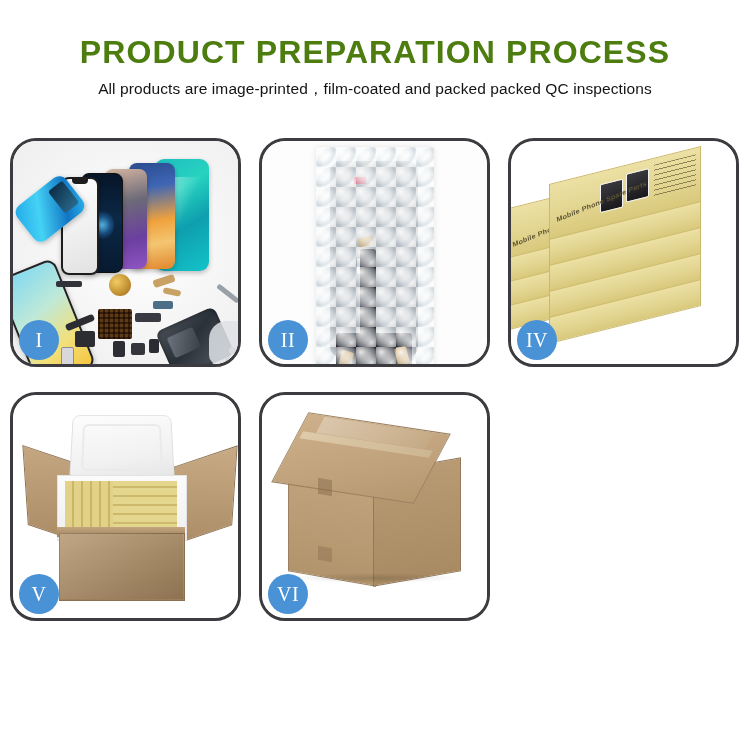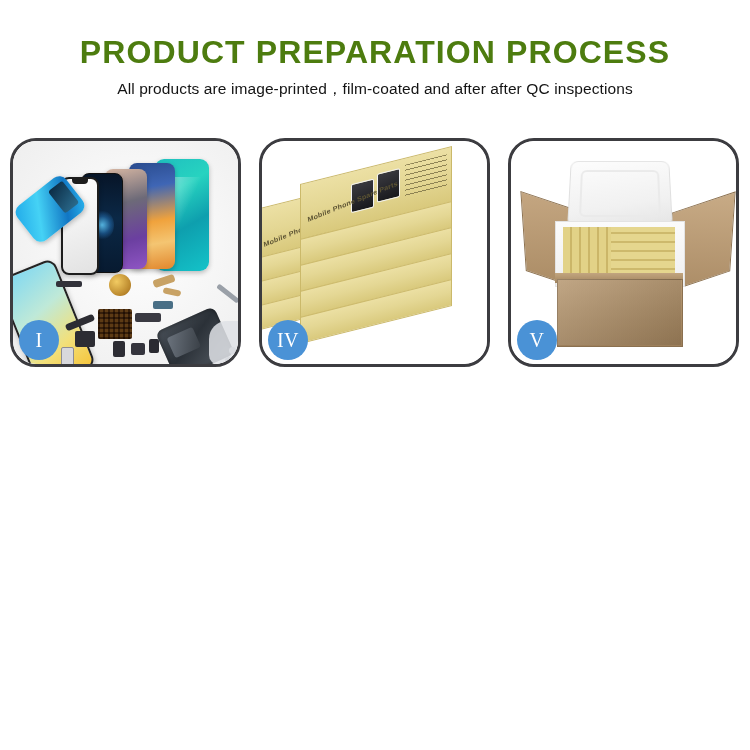--- a/index.html
+++ b/index.html
@@ -406,21 +406,21 @@
   .c6-shadow {
     position:absolute; left:26px; top:178px; width:172px; height:10px;
     background:radial-gradient(ellipse at 50% 50%, rgba(0,0,0,.14), rgba(0,0,0,0) 70%);
   }
 </style>
 </head>
 <body>
 
 <div class="header">
   <div class="title">PRODUCT PREPARATION PROCESS</div>
-  <div class="subtitle">All products are image-printed，film-coated and after after QC inspections</div>
+  <div class="subtitle">All products are image-printed，film-coated and packed packed QC inspections</div>
 </div>
 
 <div class="grid">
 
   <div class="panel">
     <div class="panel-inner">
       <div class="p1-bg"></div>
       <div class="ph ph-teal"></div>
       <div class="ph ph-orange"></div>
       <div class="ph ph-purple"></div>
@@ -443,20 +443,38 @@
       <div class="part part-tray"></div>
       <div class="part part-phoneback"></div>
       <div class="part part-screw1"></div>
       <div class="part part-screw2"></div>
       <div class="part part-tool"></div>
       <div class="part part-hand"></div>
     </div>
     <div class="badge">I</div>
   </div>
 
+  <div class="panel">
+    <div class="panel-inner">
+      <div class="p2-bg"></div>
+      <div class="bubble-pack">
+        <div class="lcd">
+          <div class="pink-label"></div>
+          <div class="lcd-gold1"></div>
+          <div class="lcd-chip"></div>
+          <div class="lcd-flex"></div>
+          <div class="lcd-bottom"></div>
+          <div class="lcd-gold2"></div>
+          <div class="lcd-gold3"></div>
+        </div>
+        <div class="bubbles"></div>
+      </div>
+    </div>
+    <div class="badge">II</div>
+  </div>
 
 
   <div class="panel">
     <div class="panel-inner">
       <div class="p4-bg"></div>
       <div class="stack">
         <div class="ybox ybox-l4"></div>
         <div class="ybox ybox-l3"></div>
         <div class="ybox ybox-l2"></div>
         <div class="ybox ybox-l1">
@@ -495,14 +513,28 @@
         <div class="c5-slabs-left"></div>
         <div class="c5-slabs-right"></div>
       </div>
       <div class="c5-rim"></div>
       <div class="c5-body"></div>
       <div class="c5-bodyfront"></div>
     </div>
     <div class="badge">V</div>
   </div>
 
+  <div class="panel">
+    <div class="panel-inner">
+      <div class="p6-bg"></div>
+      <div class="c6-left"></div>
+      <div class="c6-right"></div>
+      <div class="c6-top"></div>
+      <div class="c6-tape"></div>
+      <div class="c6-topshine"></div>
+      <div class="c6-seam1"></div>
+      <div class="c6-seam2"></div>
+      <div class="c6-shadow"></div>
+    </div>
+    <div class="badge">VI</div>
+  </div>
 
 </div>
 
 </body></html>

